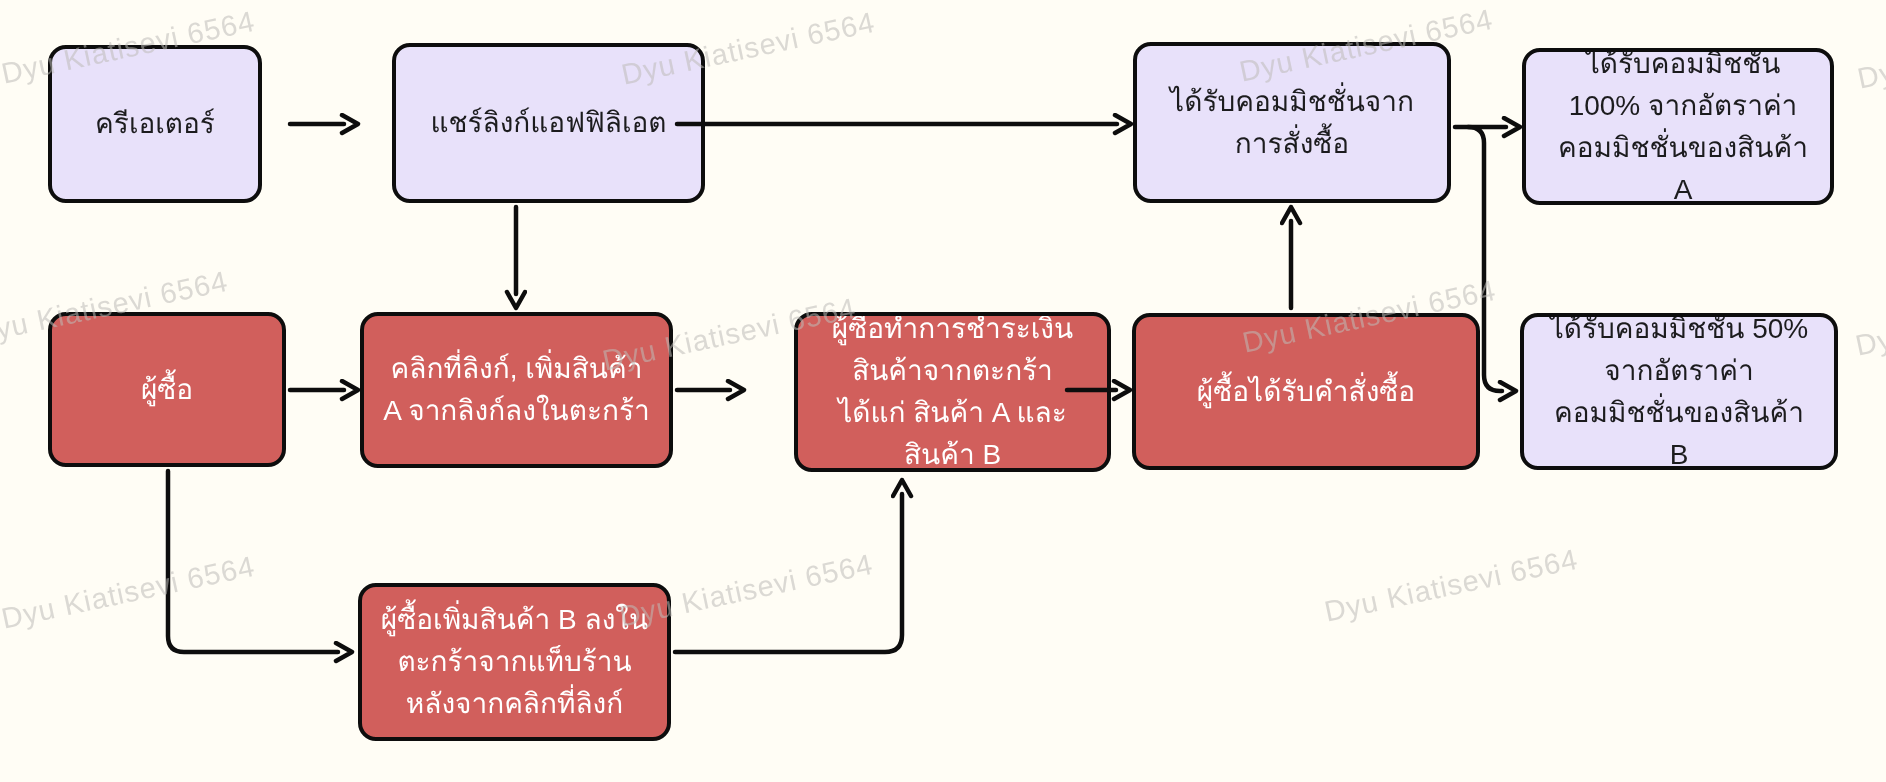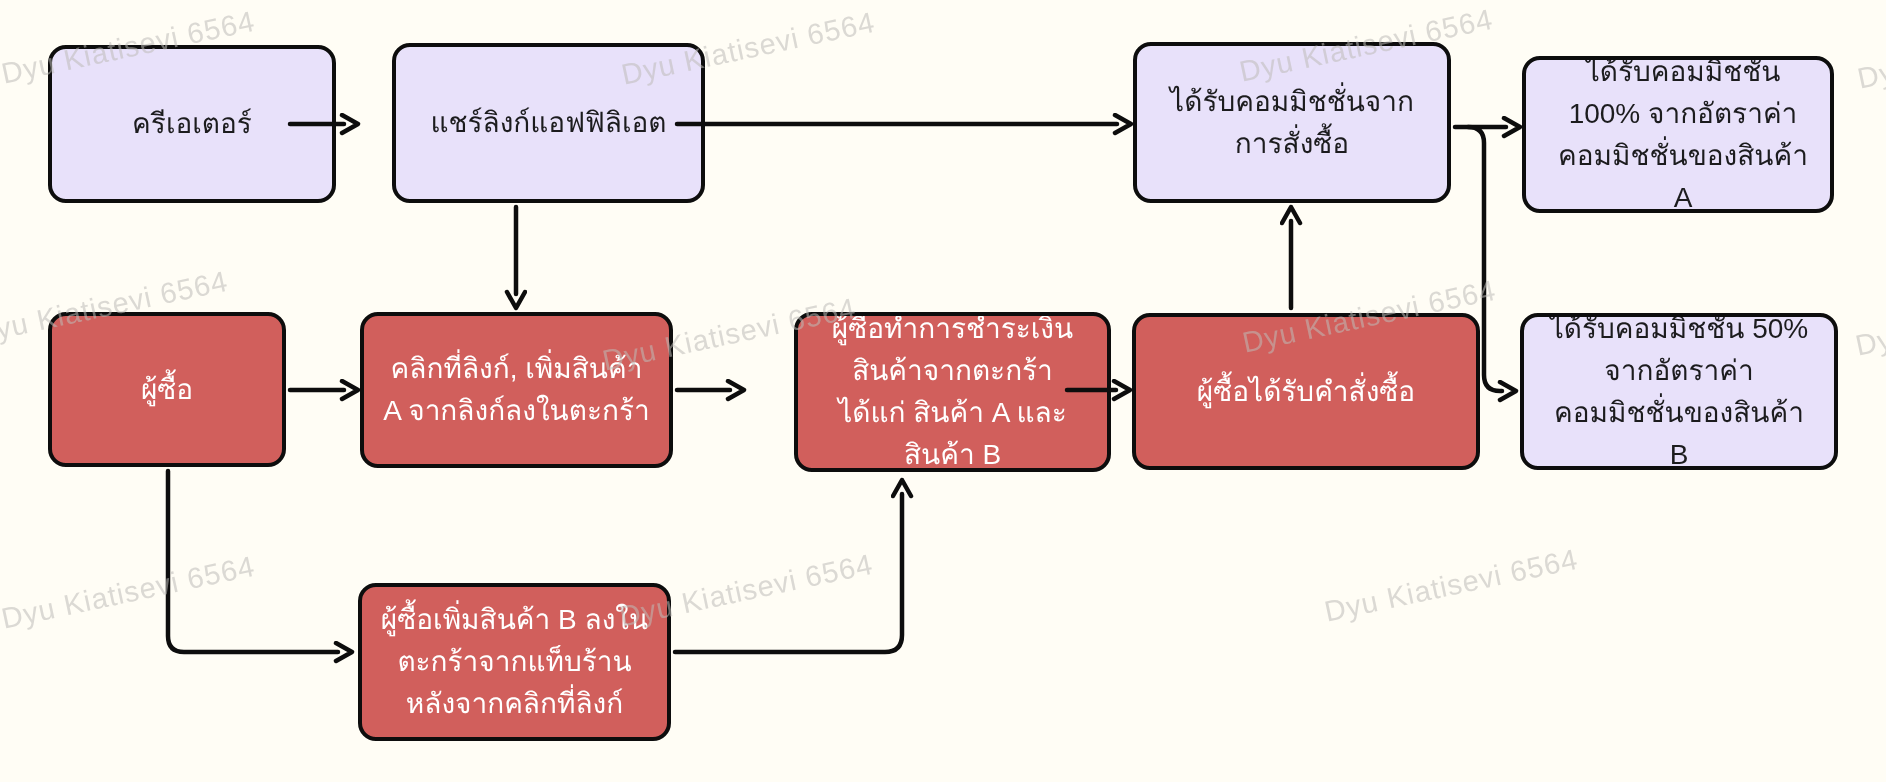--- a/index.html
+++ b/index.html
@@ -37,33 +37,33 @@
     transform-origin:left center;
     pointer-events:none;
     user-select:none;
   }
 </style>
 </head>
 <body>
 
 <div id="canvas">
 
-  <div class="node purple" style="left:48px;top:45px;width:288px;height:158px;">
+  <div class="node purple" style="left:48px;top:45px;width:214px;height:158px;">
     <span>ครีเอเตอร์</span>
   </div>
 
   <div class="node purple" style="left:360px;top:43px;width:313px;height:160px;margin-left:32px;">
     <span>แชร์ลิงก์แอฟฟิลิเอต</span>
   </div>
 
   <div class="node purple" style="left:1133px;top:42px;width:318px;height:161px;">
     <span>ได้รับคอมมิชชั่นจากการสั่งซื้อ</span>
   </div>
 
-  <div class="node purple" style="left:1522px;top:56px;width:312px;height:157px;padding-left:28px;">
+  <div class="node purple" style="left:1522px;top:48px;width:312px;height:157px;padding-left:28px;">
     <span>ได้รับคอมมิชชั่น 100% จากอัตราค่าคอมมิชชั่นของสินค้า A</span>
   </div>
 
   <div class="node red" style="left:48px;top:312px;width:238px;height:155px;">
     <span>ผู้ซื้อ</span>
   </div>
 
   <div class="node red" style="left:360px;top:312px;width:313px;height:156px;">
     <span>คลิกที่ลิงก์, เพิ่มสินค้า A จากลิงก์ลงในตะกร้า</span>
   </div>

